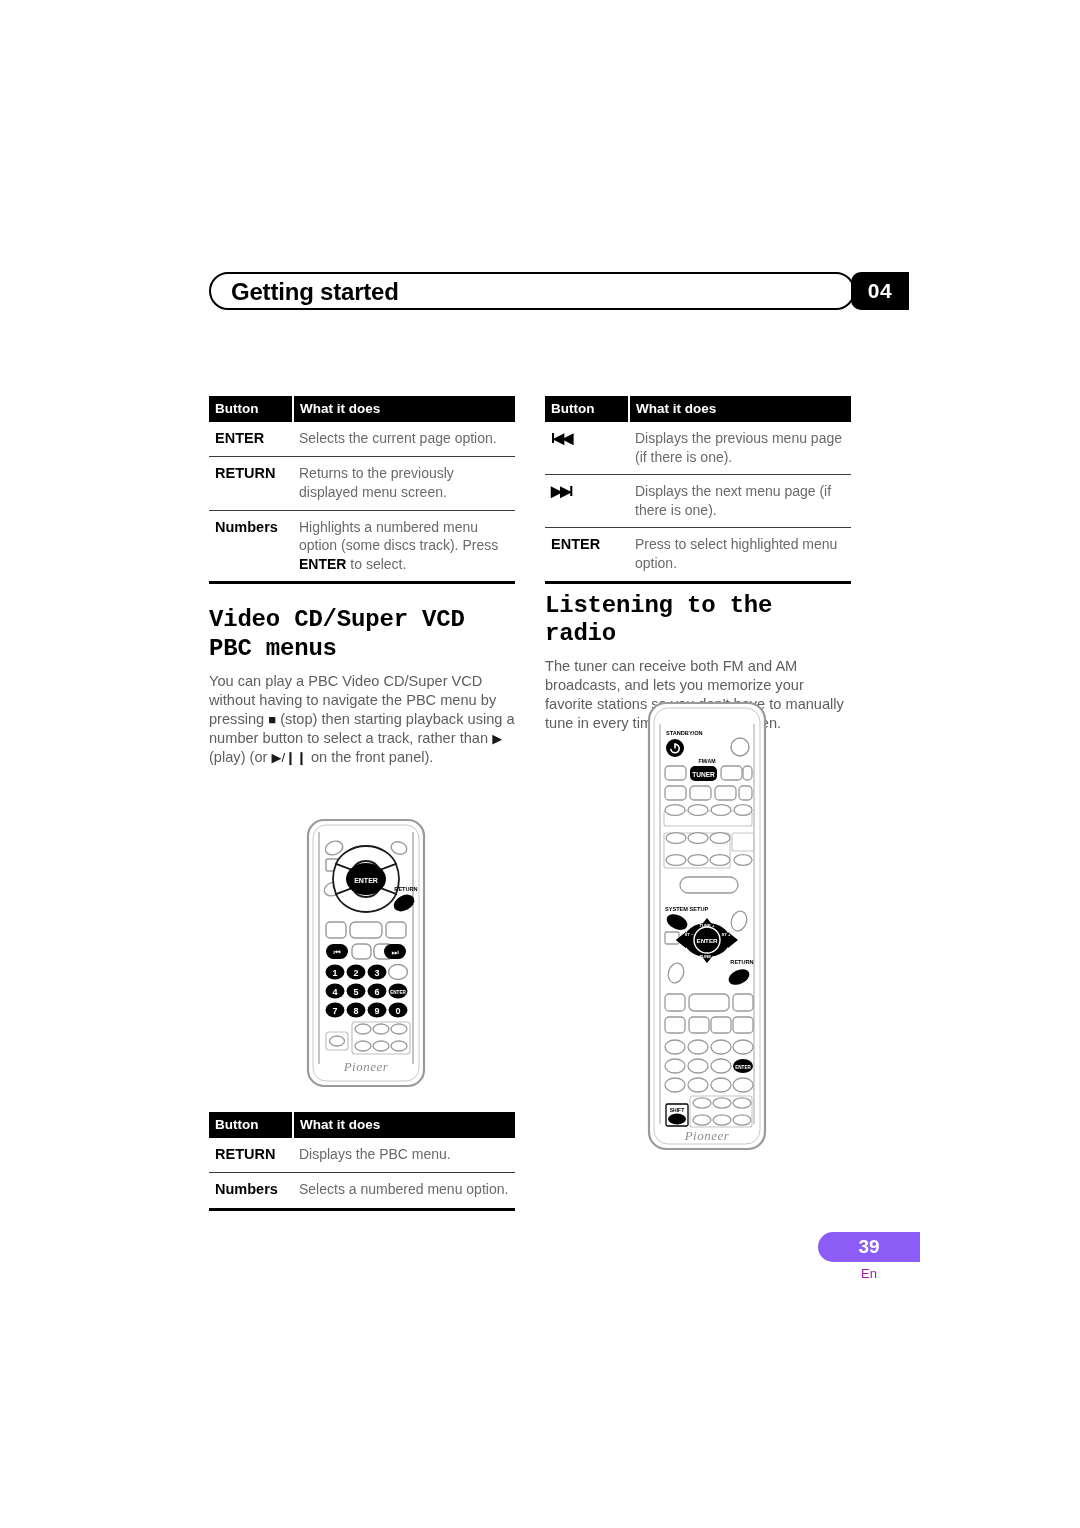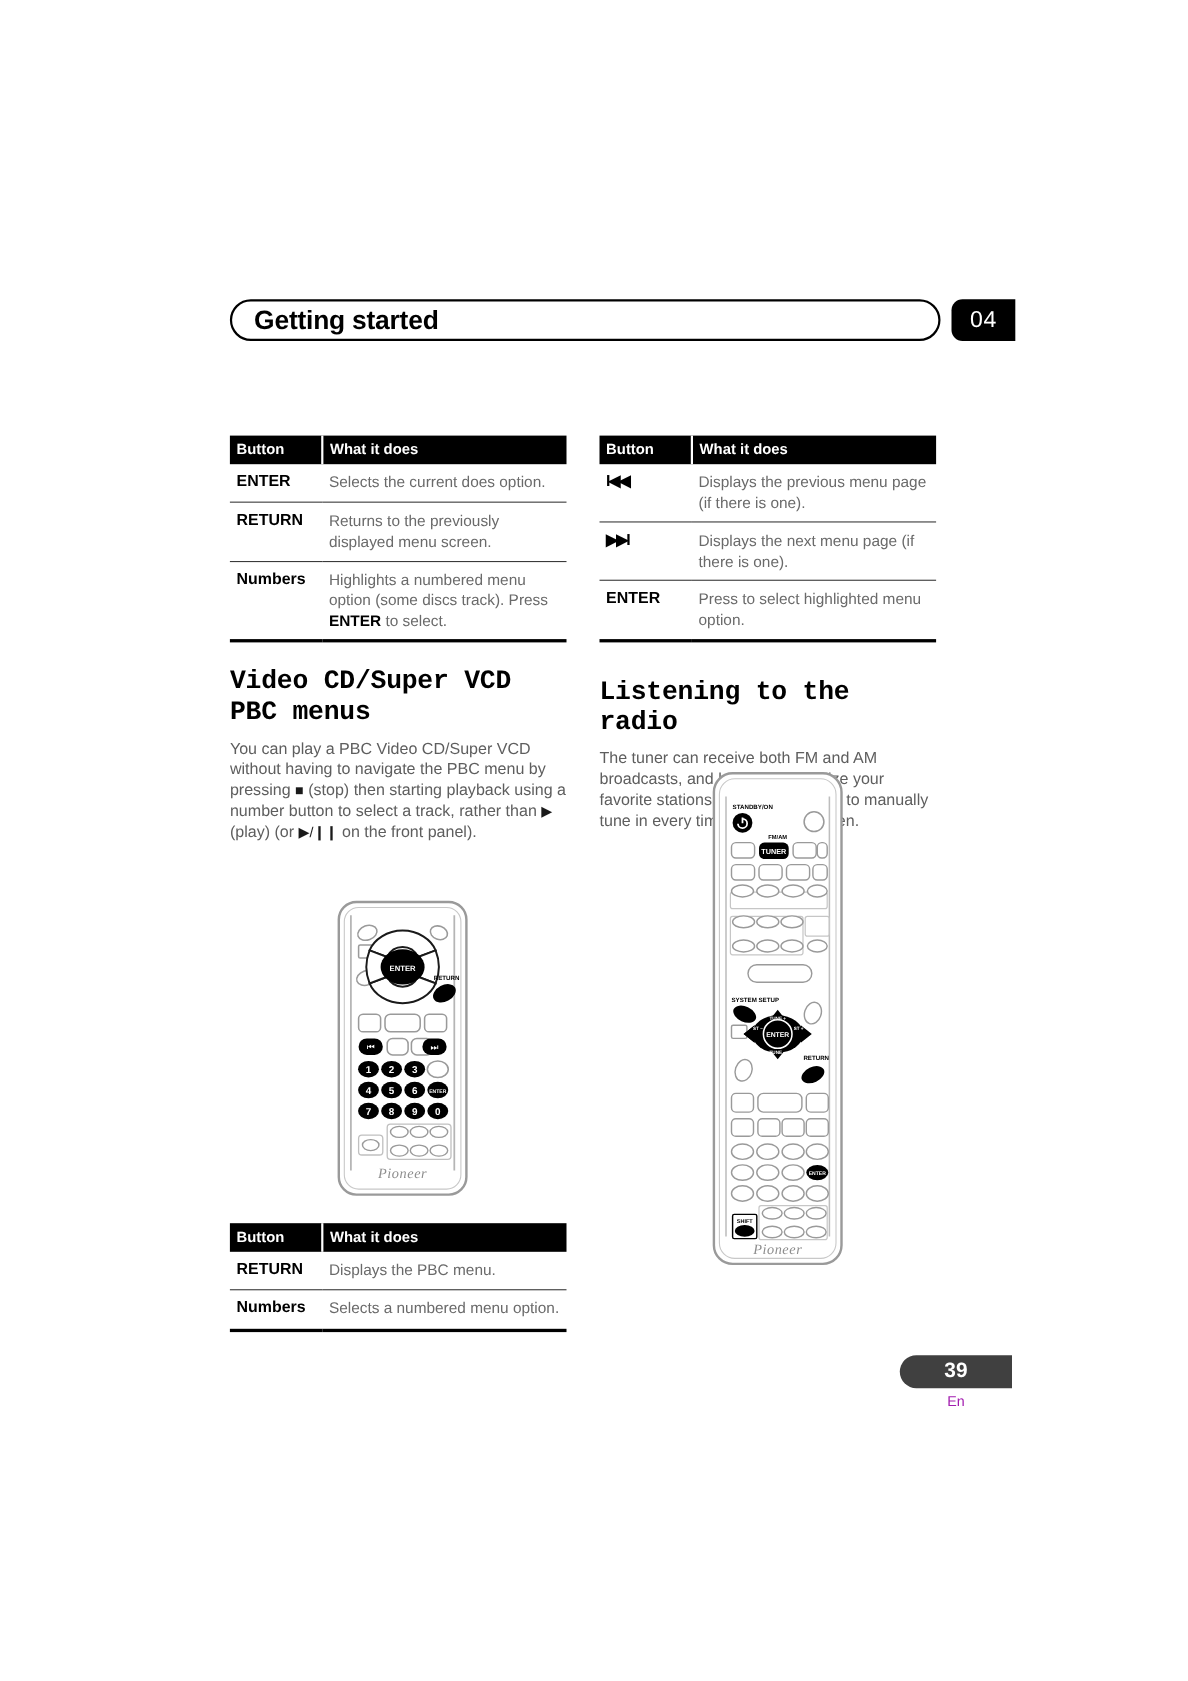--- a/index.html
+++ b/index.html
@@ -15,23 +15,23 @@
   .header { position: absolute; left: 209px; top: 272px; width: 710px; height: 26px; }
   .header-pill {
     position: absolute; left: 0; top: 0; width: 646px; height: 38px;
     border: 2px solid #000; border-radius: 19px; background: #fff;
   }
   .header-title {
     position: absolute; left: 22px; top: 6px;
     font-size: 24px; font-weight: bold; color: #000; letter-spacing: -0.2px;
   }
   .header-chapter {
-    position: absolute; left: 656px; top: 0; width: 58px; height: 38px;
+    position: absolute; left: 642px; top: 0; width: 58px; height: 38px;
     background: #000; border-radius: 10px 0 0 10px;
-    color: #fff; font-size: 21px; font-weight: normal;
+    color: #fff; font-size: 21px; font-weight: bold;
     display: flex; align-items: center; justify-content: center;
     letter-spacing: 0.5px;
   }
 
   
   .col-left  { position: absolute; left: 209px; top: 396px; width: 306px; }
   .col-right { position: absolute; left: 545px; top: 396px; width: 306px; }
 
   
   .btable { width: 306px; border-collapse: collapse; }
@@ -49,32 +49,32 @@
   .btable tr.rule td { border-top: 1.5px solid #3a3a3a; }
   .btable tr.lastrule td { border-top: 3px solid #000; padding: 0; height: 0; font-size: 0; line-height: 0; }
   .btable td b { color: #000; font-weight: bold; }
   .glyph { color: #000; font-size: 15px; letter-spacing: -2px; }
 
   
   h2.sect {
     font-size: 24px; font-weight: bold; color: #000;
     line-height: 1.18; letter-spacing: -0.2px; margin-top: 22px; font-family: Liberation Mono, monospace;
   }
-  h2.sect.tight { margin-top: 32px; }
+  h2.sect.tight { margin-top: 8px; }
   p.body {
     font-size: 14.6px; line-height: 1.30; color: #5e5e5e;
     margin-top: 9px;
   }
   p.body + p.body { margin-top: 13px; }
   .sym { color: #1a1a1a; font-size: 13px; }
 
   
   .footer { position: absolute; left: 818px; top: 1232px; width: 102px; }
   .footer-num {
-    width: 102px; height: 30px; background: #404040;
+    width: 102px; height: 30px; background: #8b5cf6;
     border-radius: 15px 0 0 15px;
     color: #fff; font-size: 19px; font-weight: bold;
     display: flex; align-items: center; justify-content: center;
   }
   .footer-lang {
     text-align: center; font-size: 13px; color: #a21caf; margin-top: 4px;
   }
 
   
   .remote-wrap { position: absolute; }
@@ -95,21 +95,21 @@
   <div class="col-left">
 
     <table class="btable">
       <tbody>
           <tr class="thead-row">
         <th class="c1">Button</th>
         <th>What it does</th>
       </tr>
       <tr>
         <td class="c1">ENTER</td>
-        <td>Selects the current does option.</td>
+        <td>Selects the current page option.</td>
       </tr>
       <tr class="rule">
         <td class="c1">RETURN</td>
         <td>Returns to the previously displayed menu screen.</td>
       </tr>
       <tr class="rule">
         <td class="c1">Numbers</td>
         <td><span>Highlights a numbered menu option (some discs track). Press </span><b>ENTER</b><span> to select.</span></td>
       </tr>
       <tr class="lastrule">

